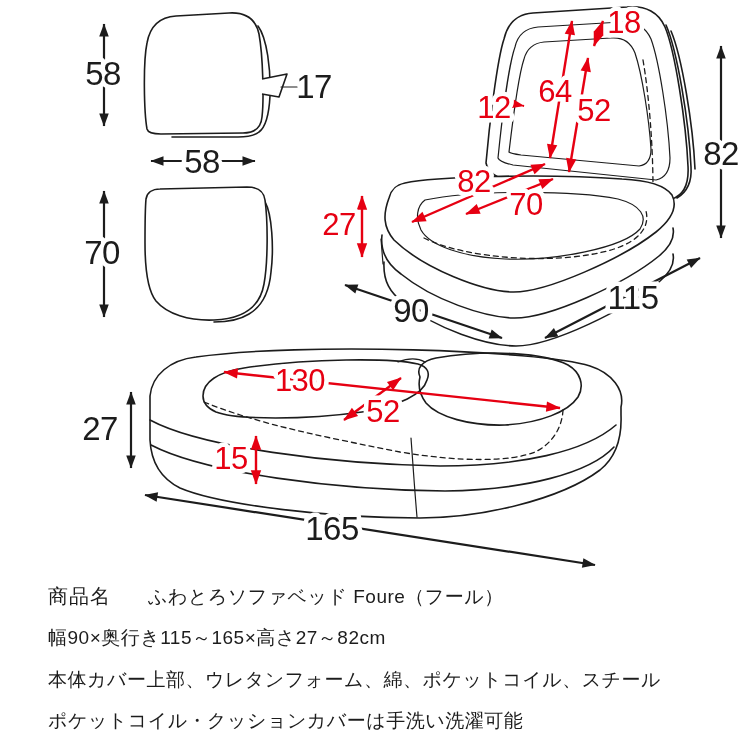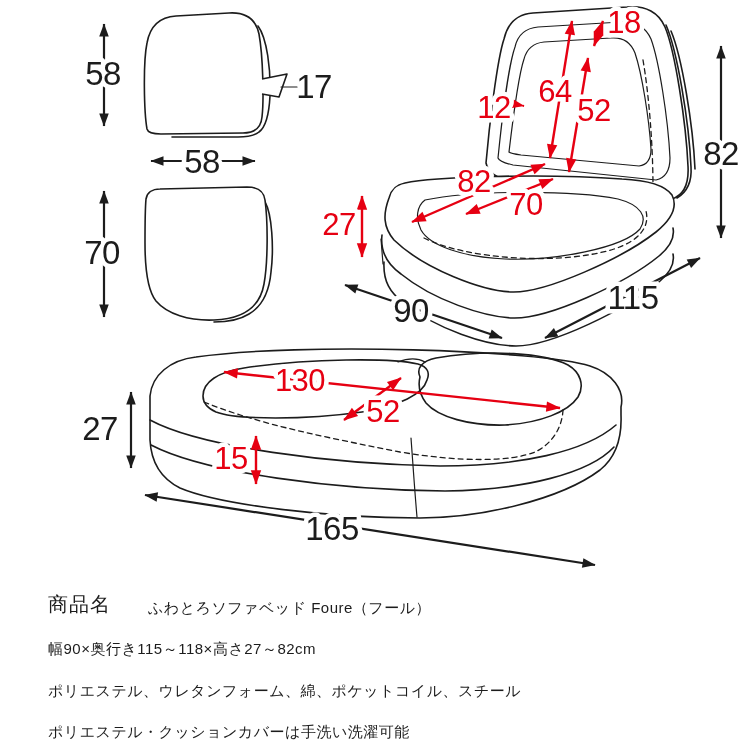--- a/index.html
+++ b/index.html
@@ -16,23 +16,23 @@
   .dimr{stroke:#e60012;stroke-width:2.4;fill:none;}
   .dimr-dash{stroke:#e60012;stroke-width:2;fill:none;stroke-dasharray:4 3;}
   
   text{font-family:"Liberation Sans",sans-serif;letter-spacing:-0.5px;
        text-anchor:middle;paint-order:stroke;stroke:#ffffff;stroke-width:9px;
        stroke-linejoin:round;}
   .lblb{fill:#1c1c1c;font-size:33px;}
   .lblr{fill:#e60012;font-size:31px;}
   
   .spec{position:absolute;left:48px;top:576px;width:670px;color:#1c1c1c;}
-  .spec-row{display:flex;align-items:flex-end;height:41.5px;}
+  .spec-row{display:flex;align-items:center;height:41.5px;}
   .spec-label{width:100px;font-size:20px;letter-spacing:1px;flex:0 0 100px;}
-  .spec-value{font-size:15px;letter-spacing:0.5px;}
+  .spec-value{font-size:19px;letter-spacing:0.5px;}
 </style>
 </head>
 <body>
 
 <div id="stage">
 
 <svg width="750" height="572" viewBox="0 0 750 572">
   <defs>
     <marker id="ab" viewBox="0 0 12 10" refX="11" refY="5" markerWidth="6.5" markerHeight="6" orient="auto-start-reverse" markerUnits="strokeWidth">
       <path d="M0.5,1 L11.5,5 L0.5,9 Z" fill="#1c1c1c"></path>
@@ -127,23 +127,23 @@
     <text class="lblb" x="332" y="540">165</text>
   </g>
 </svg>
 
 <div class="spec">
   <div class="spec-row">
     <div class="spec-label">商品名</div>
     <div class="spec-value">ふわとろソファベッド Foure（フール）</div>
   </div>
   <div class="spec-row">
-    <div class="spec-value">幅90×奥行き115～118×高さ27～82cm</div>
+    <div class="spec-value">幅90×奥行き115～165×高さ27～82cm</div>
   </div>
   <div class="spec-row">
-    <div class="spec-value">ポリエステル、ウレタンフォーム、綿、ポケットコイル、スチール</div>
+    <div class="spec-value">本体カバー上部、ウレタンフォーム、綿、ポケットコイル、スチール</div>
   </div>
   <div class="spec-row">
-    <div class="spec-value">ポリエステル・クッションカバーは手洗い洗濯可能</div>
+    <div class="spec-value">ポケットコイル・クッションカバーは手洗い洗濯可能</div>
   </div>
 </div>
 
 </div>
 
 </body></html>

